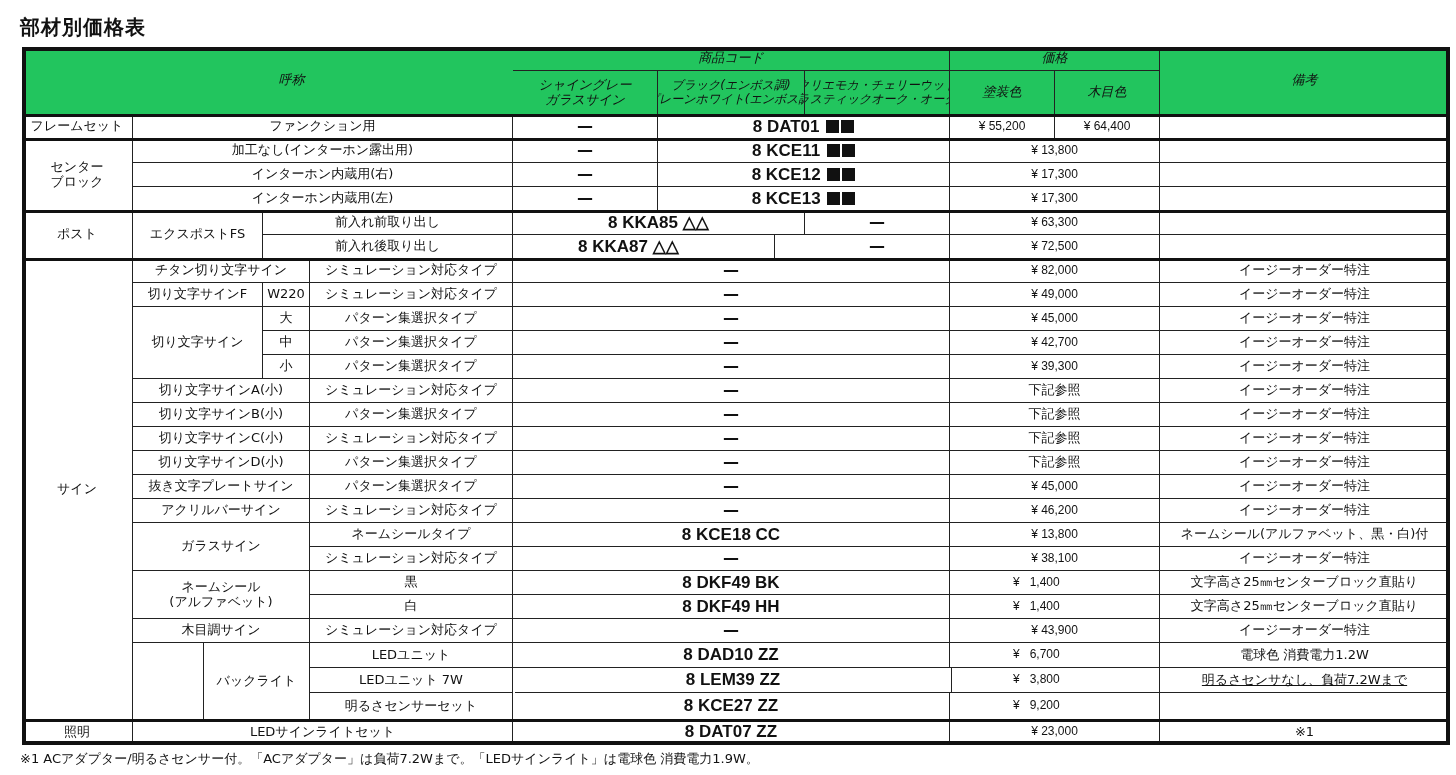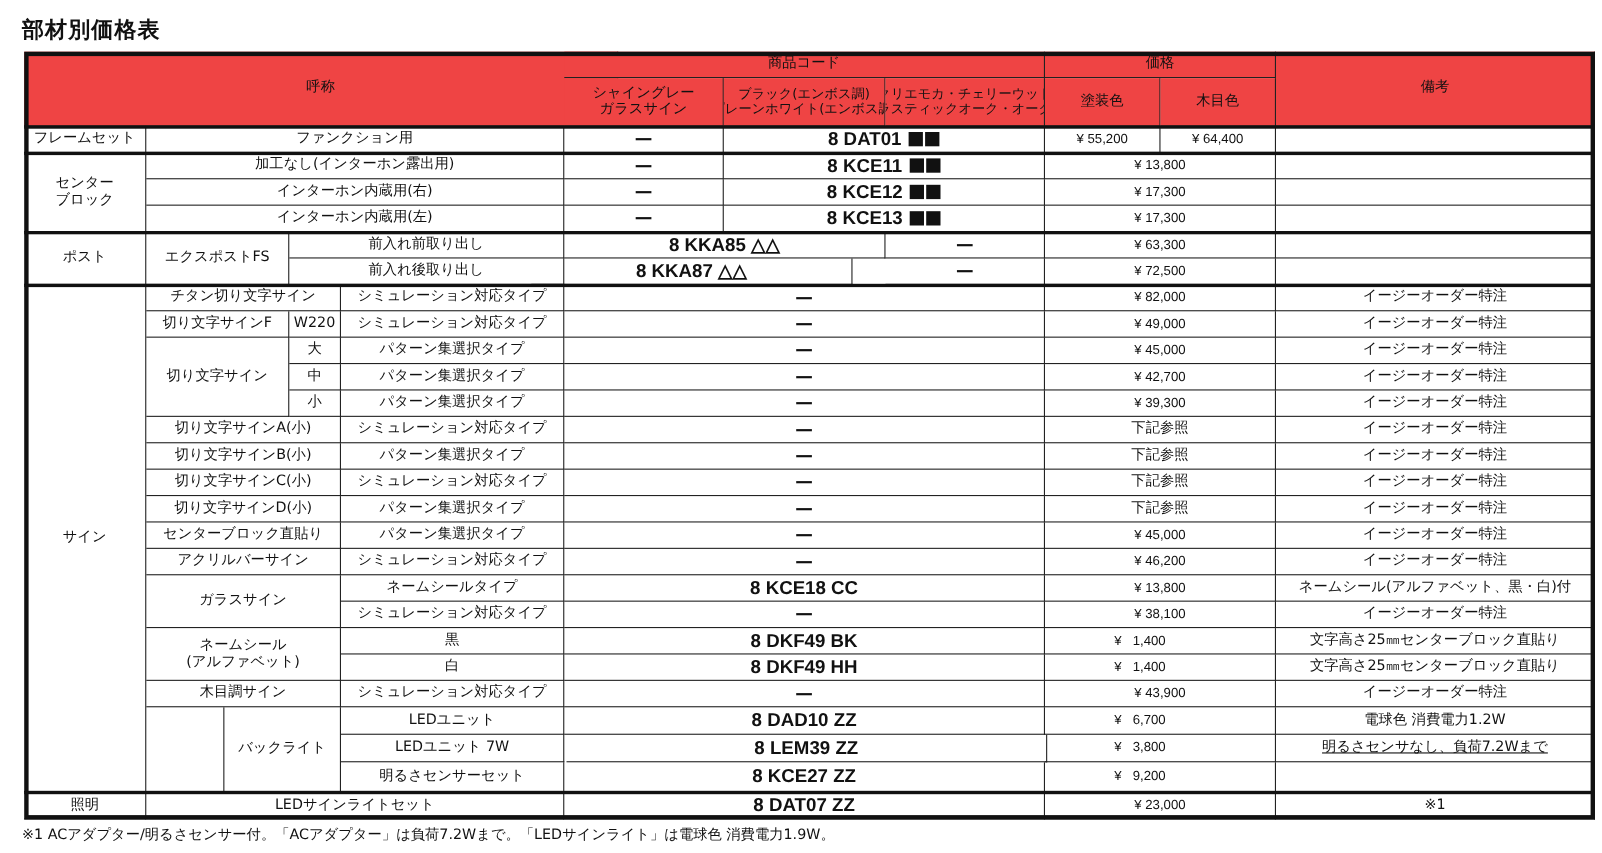--- a/index.html
+++ b/index.html
@@ -1,19 +1,19 @@
 <!DOCTYPE html>
 <html><head>
 <meta charset="utf-8">
 <style>
   html,body{margin:0;padding:0;background:#fff;}
   body{width:1456px;height:775px;position:relative;overflow:hidden;font-family:"DejaVu Sans","Liberation Sans",sans-serif;color:#111;}
   .title{position:absolute;left:20px;top:14px;font-size:20px;font-weight:bold;letter-spacing:1px;}
   .c{position:absolute;box-sizing:border-box;border-right:1px solid #222;border-bottom:1px solid #222;display:flex;align-items:center;justify-content:center;text-align:center;font-size:13px;line-height:1.15;white-space:nowrap;overflow:hidden;}
-  .hd{background:#ef4444;}
+  .hd{background:#22c55e;font-style:italic;}
   .code{font-family:"Liberation Sans",sans-serif;font-weight:bold;font-size:17px;}
   .price{font-family:"Liberation Sans",sans-serif;font-weight:normal;font-size:12px;}
   .price.pad{justify-content:flex-start;padding-left:63px;}
   .dash{font-size:16px;font-weight:bold;}
   .small{font-size:12px;}
   .frame{position:absolute;left:22px;top:47px;width:1428px;height:698px;box-sizing:border-box;border:4px solid #111;pointer-events:none;}
   .thick{position:absolute;background:#111;height:3px;pointer-events:none;}
   .foot{position:absolute;left:20px;top:750px;font-size:13px;}
   .sq{display:inline-block;width:13px;height:13px;background:#111;margin-left:2px;vertical-align:-1px;}
 </style>
@@ -141,21 +141,21 @@
   <div class="c dash" style="left:513px;top:427px;width:437px;height:24px;">—</div>
   <div class="c" style="left:950px;top:427px;width:210px;height:24px;">下記参照</div>
   <div class="c" style="left:1160px;top:427px;width:290px;height:24px;">イージーオーダー特注</div>
 
   <div class="c" style="left:133px;top:451px;width:177px;height:24px;">切り文字サインD(小)</div>
   <div class="c" style="left:310px;top:451px;width:203px;height:24px;">パターン集選択タイプ</div>
   <div class="c dash" style="left:513px;top:451px;width:437px;height:24px;">—</div>
   <div class="c" style="left:950px;top:451px;width:210px;height:24px;">下記参照</div>
   <div class="c" style="left:1160px;top:451px;width:290px;height:24px;">イージーオーダー特注</div>
 
-  <div class="c" style="left:133px;top:475px;width:177px;height:24px;">センターブロック直貼り</div>
+  <div class="c" style="left:133px;top:475px;width:177px;height:24px;">抜き文字プレートサイン</div>
   <div class="c" style="left:310px;top:475px;width:203px;height:24px;">パターン集選択タイプ</div>
   <div class="c dash" style="left:513px;top:475px;width:437px;height:24px;">—</div>
   <div class="c price" style="left:950px;top:475px;width:210px;height:24px;">¥ 45,000</div>
   <div class="c" style="left:1160px;top:475px;width:290px;height:24px;">イージーオーダー特注</div>
 
   <div class="c" style="left:133px;top:499px;width:177px;height:24px;">アクリルバーサイン</div>
   <div class="c" style="left:310px;top:499px;width:203px;height:24px;">シミュレーション対応タイプ</div>
   <div class="c dash" style="left:513px;top:499px;width:437px;height:24px;">—</div>
   <div class="c price" style="left:950px;top:499px;width:210px;height:24px;">¥ 46,200</div>
   <div class="c" style="left:1160px;top:499px;width:290px;height:24px;">イージーオーダー特注</div>

